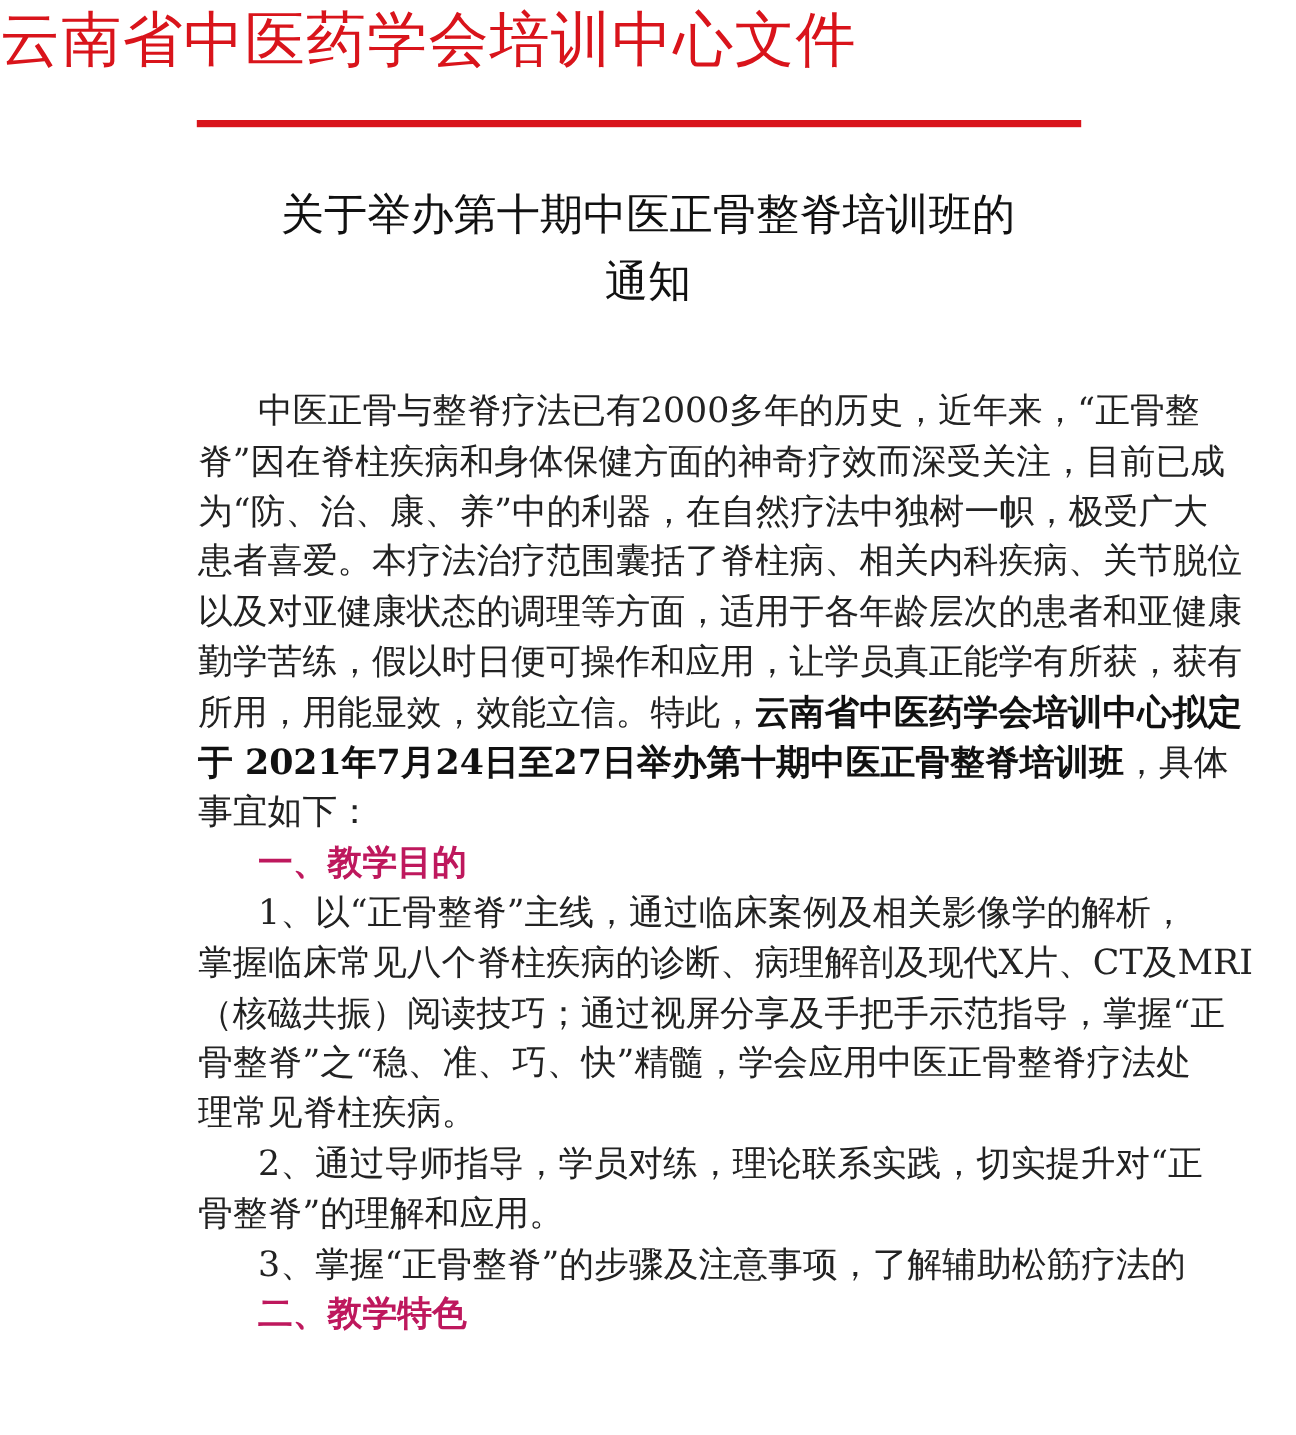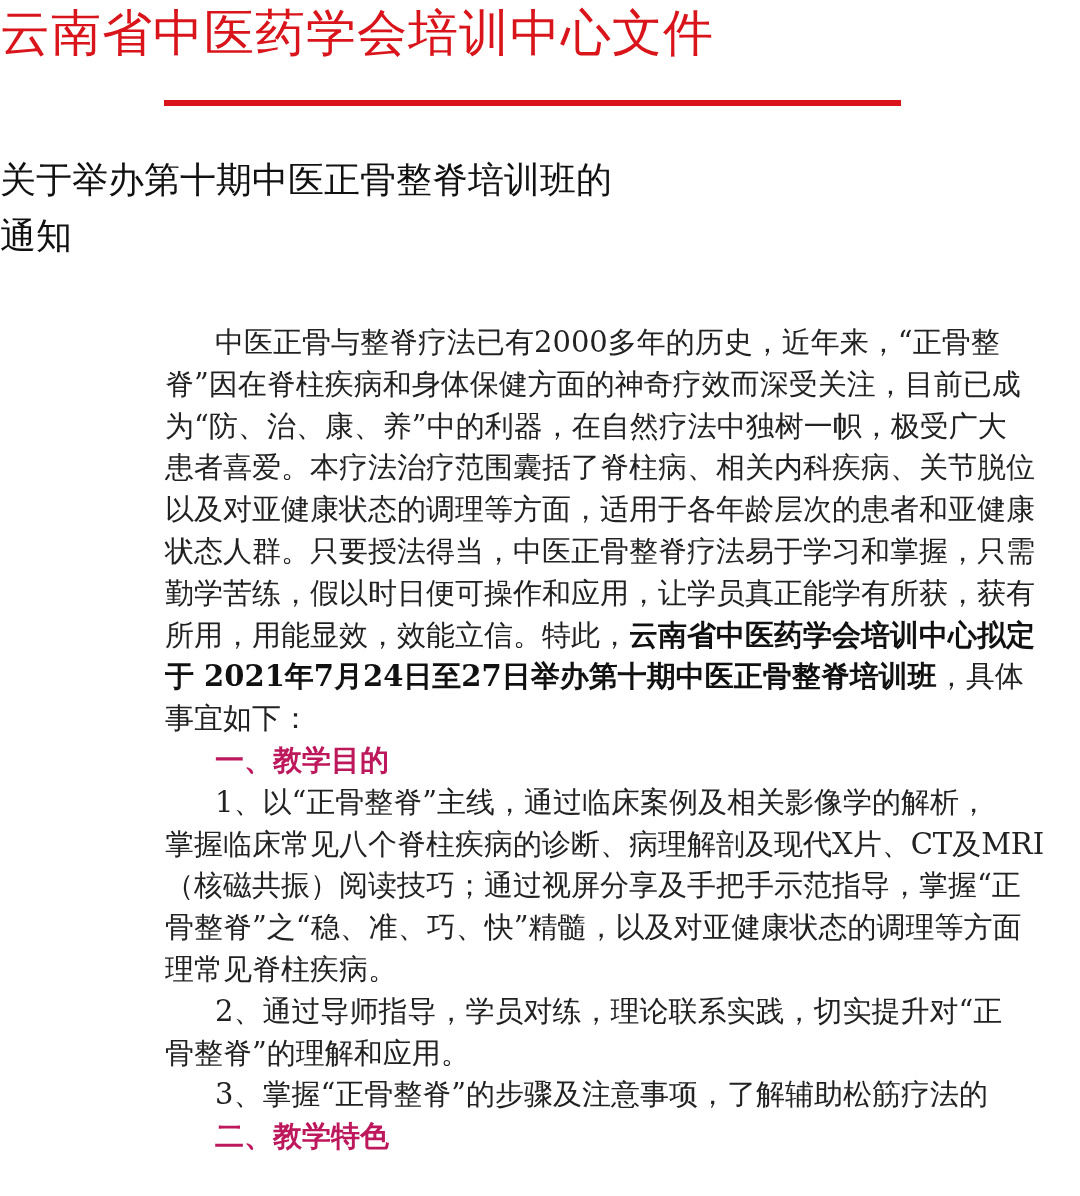--- a/index.html
+++ b/index.html
@@ -33,21 +33,21 @@
       top: 100px;
       width: 737px;
       height: 6px;
       background: #d9141b;
     }
     .doc-title {
       position: absolute;
       left: 0;
       top: 152px;
       width: 1080px;
-      text-align: left;
+      text-align: center;
       font-family: "DejaVu Sans", "Liberation Sans", sans-serif;
       font-size: 36px;
       line-height: 56px;
       color: #111111;
     }
     .doc-title div { white-space: nowrap; }
     .body {
       position: absolute;
       left: 165px;
       top: 322px;
@@ -84,35 +84,34 @@
   <div>通知</div>
 </div>
 
 <div class="body">
   <div>
     <div class="line indent">中医正骨与整脊疗法已有2000多年的历史，近年来，“正骨整</div>
     <div class="line">脊”因在脊柱疾病和身体保健方面的神奇疗效而深受关注，目前已成</div>
     <div class="line">为“防、治、康、养”中的利器，在自然疗法中独树一帜，极受广大</div>
     <div class="line">患者喜爱。本疗法治疗范围囊括了脊柱病、相关内科疾病、关节脱位</div>
     <div class="line">以及对亚健康状态的调理等方面，适用于各年龄层次的患者和亚健康</div>
-    <div class="line">状态人群。只要授法得当，中医正骨整脊疗法易于学习和掌握，只需</div>
     <div class="line">勤学苦练，假以时日便可操作和应用，让学员真正能学有所获，获有</div>
     <div class="line"><span>所用，用能显效，效能立信。特此，</span><span class="bold">云南省中医药学会培训中心拟定</span></div>
     <div class="line"><span class="bold">于 2021年7月24日至27日举办第十期中医正骨整脊培训班</span><span>，具体</span></div>
     <div class="line last">事宜如下：</div>
   </div>
 
   <div>
     <div class="line heading">一、教学目的</div>
 
     <div>
       <div class="line indent">1、以“正骨整脊”主线，通过临床案例及相关影像学的解析，</div>
       <div class="line">掌握临床常见八个脊柱疾病的诊断、病理解剖及现代X片、CT及MRI</div>
       <div class="line">（核磁共振）阅读技巧；通过视屏分享及手把手示范指导，掌握“正</div>
-      <div class="line">骨整脊”之“稳、准、巧、快”精髓，以及对亚健康状态的调理等方面</div>
+      <div class="line">骨整脊”之“稳、准、巧、快”精髓，学会应用中医正骨整脊疗法处</div>
       <div class="line last">理常见脊柱疾病。</div>
     </div>
 
     <div>
       <div class="line indent">2、通过导师指导，学员对练，理论联系实践，切实提升对“正</div>
       <div class="line last">骨整脊”的理解和应用。</div>
     </div>
 
     <div>
       <div class="line indent">3、掌握“正骨整脊”的步骤及注意事项，了解辅助松筋疗法的</div>

